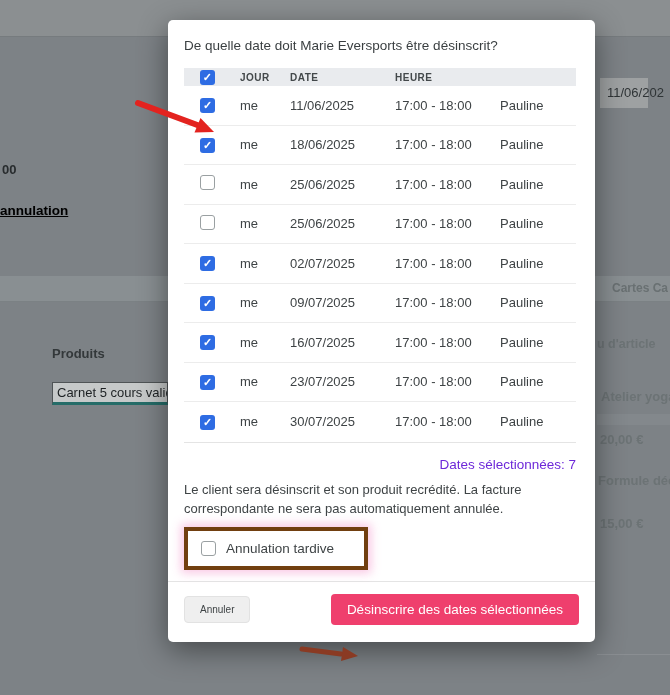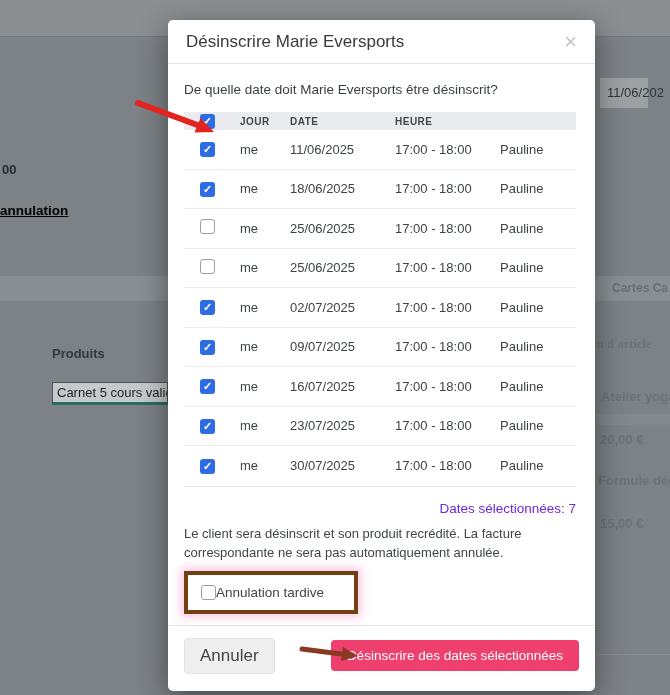--- a/index.html
+++ b/index.html
@@ -38,56 +38,52 @@
   .c-heure { width:105px; }
   .c-name { width:76px; }
 
   .cb { display:inline-block; width:15px; height:15px; border-radius:3px; text-align:center; font-size:11px; font-weight:bold; line-height:15px; cursor:pointer; }
   .cb.checked { background:#2e6ce3; color:#fff; }
   .cb.unchecked { background:#fff; border:1.5px solid #9aa0a2; color:transparent; }
 
   .count { text-align:right; font-size:13.5px; color:#6d28d9; margin:14px 0 8px; }
   .notice { font-size:13px; color:#3f4446; line-height:1.5; }
 
-  .late-box { margin-top:8px; display:inline-flex; align-items:center; padding:10px 30px 10px 13px; border:4px solid #713f10; box-shadow:0 0 9px 3px rgba(242,130,196,.45); background:#fff; }
+  .late-box { margin-top:8px; display:inline-flex; align-items:center; gap:10px; padding:10px 30px 10px 13px; border:4px solid #713f10; box-shadow:0 0 9px 3px rgba(242,130,196,.45); background:#fff; }
   .late-label { font-size:13.5px; color:#3f4446; }
 
   .modal-footer { margin-top:11px; border-top:1px solid #e4e4e4; padding:12px 16px 17px; display:flex; justify-content:space-between; align-items:center; }
-  .btn-cancel { background:#efefef; border:1px solid #e2e2e2; border-radius:4px; padding:7px 15px; font-size:17px; color:#3f4446; font-family:inherit; cursor:pointer; }
+  .btn-cancel { background:#efefef; border:1px solid #e2e2e2; border-radius:4px; padding:7px 15px; font-size:10px; color:#3f4446; font-family:inherit; cursor:pointer; }
   .btn-submit { background:#ef3f6d; border:none; border-radius:4px; padding:8px 16px; font-size:13.5px; color:#ffffff; font-family:inherit; cursor:pointer; }
 
   
   .overlay { position:absolute; inset:0; width:670px; height:695px; pointer-events:none; z-index:10; }
 </style>
 </head>
 <body>
 
 <div class="bg">
   <div class="bg-topbar"></div>
   <div class="bg-date-input">11/06/202</div>
   <div class="bg-left-value">00</div>
   <a class="bg-left-link">annulation</a>
   <div class="bg-tabstrip"></div>
   <div class="bg-tab">Cartes Ca</div>
   <div class="bg-products-label">Produits</div>
   <div class="bg-product-select">Carnet 5 cours valid</div>
-  <div class="bg-dim-text" style="left:597px; top:337px; font-size:12.5px;font-family:Liberation Serif, serif;">u d'article</div>
+  <div class="bg-dim-text" style="left:597px; top:337px; font-size:12.5px;">u d'article</div>
   <div class="bg-dim-text" style="left:601px; top:389px;">Atelier yoga</div>
   <div class="bg-row-sep"></div>
   <div class="bg-dim-text" style="left:600px; top:432px;">20,00 €</div>
   <div class="bg-dim-text" style="left:598px; top:473px;">Formule déco</div>
   <div class="bg-dim-text" style="left:600px; top:516px;">15,00 €</div>
   <div class="bg-bottom-line"></div>
 </div>
 
 <div class="modal">
-  <div class="modal-header">
-    <div class="modal-title">Désinscrire Marie Eversports</div>
-    <div class="close-x">×</div>
-  </div>
 
   <div class="modal-body">
     <div class="question">De quelle date doit Marie Eversports être désinscrit?</div>
 
     <div class="tbl">
       <div class="thead">
         <span class="c-check"><span class="cb checked" id="select-all-cb">✓</span></span>
         <span class="c-jour">JOUR</span>
         <span class="c-date">DATE</span>
         <span class="c-heure">HEURE</span>

